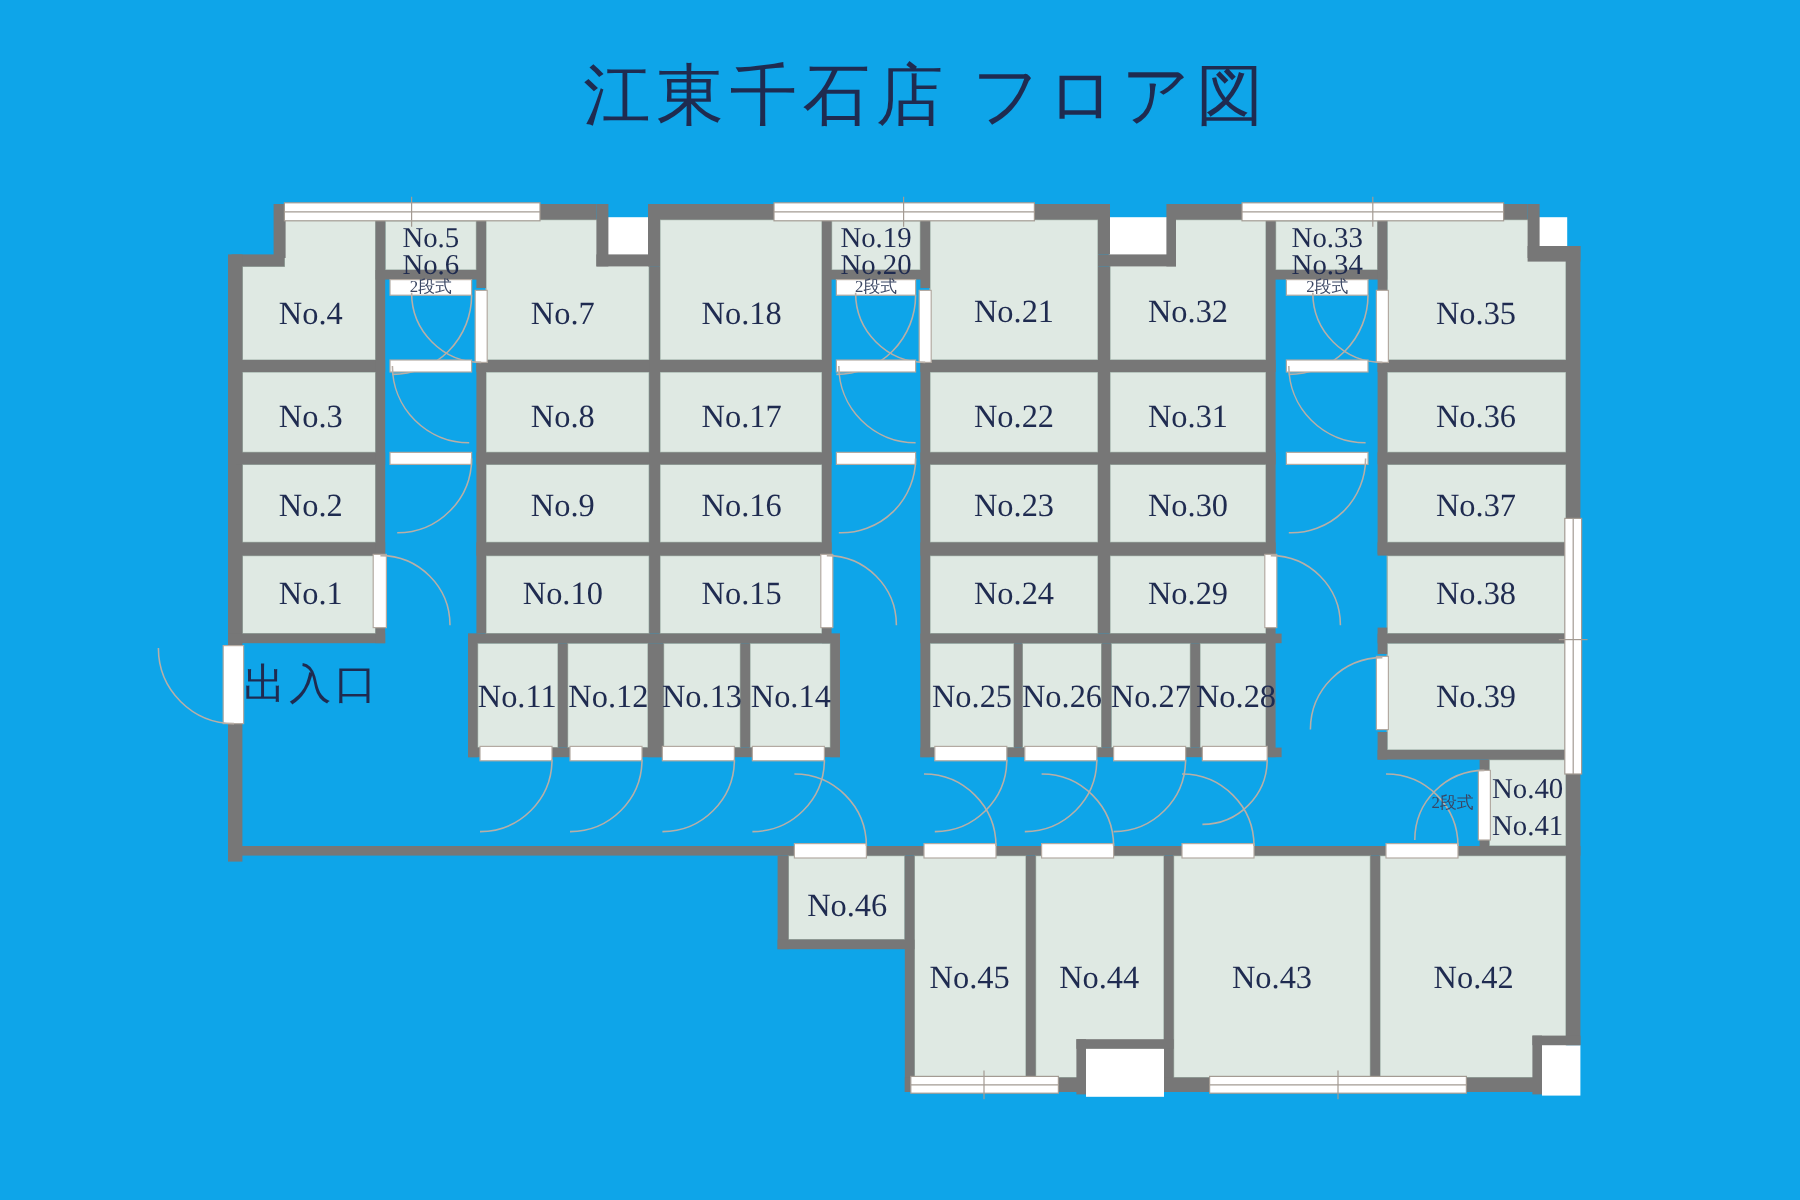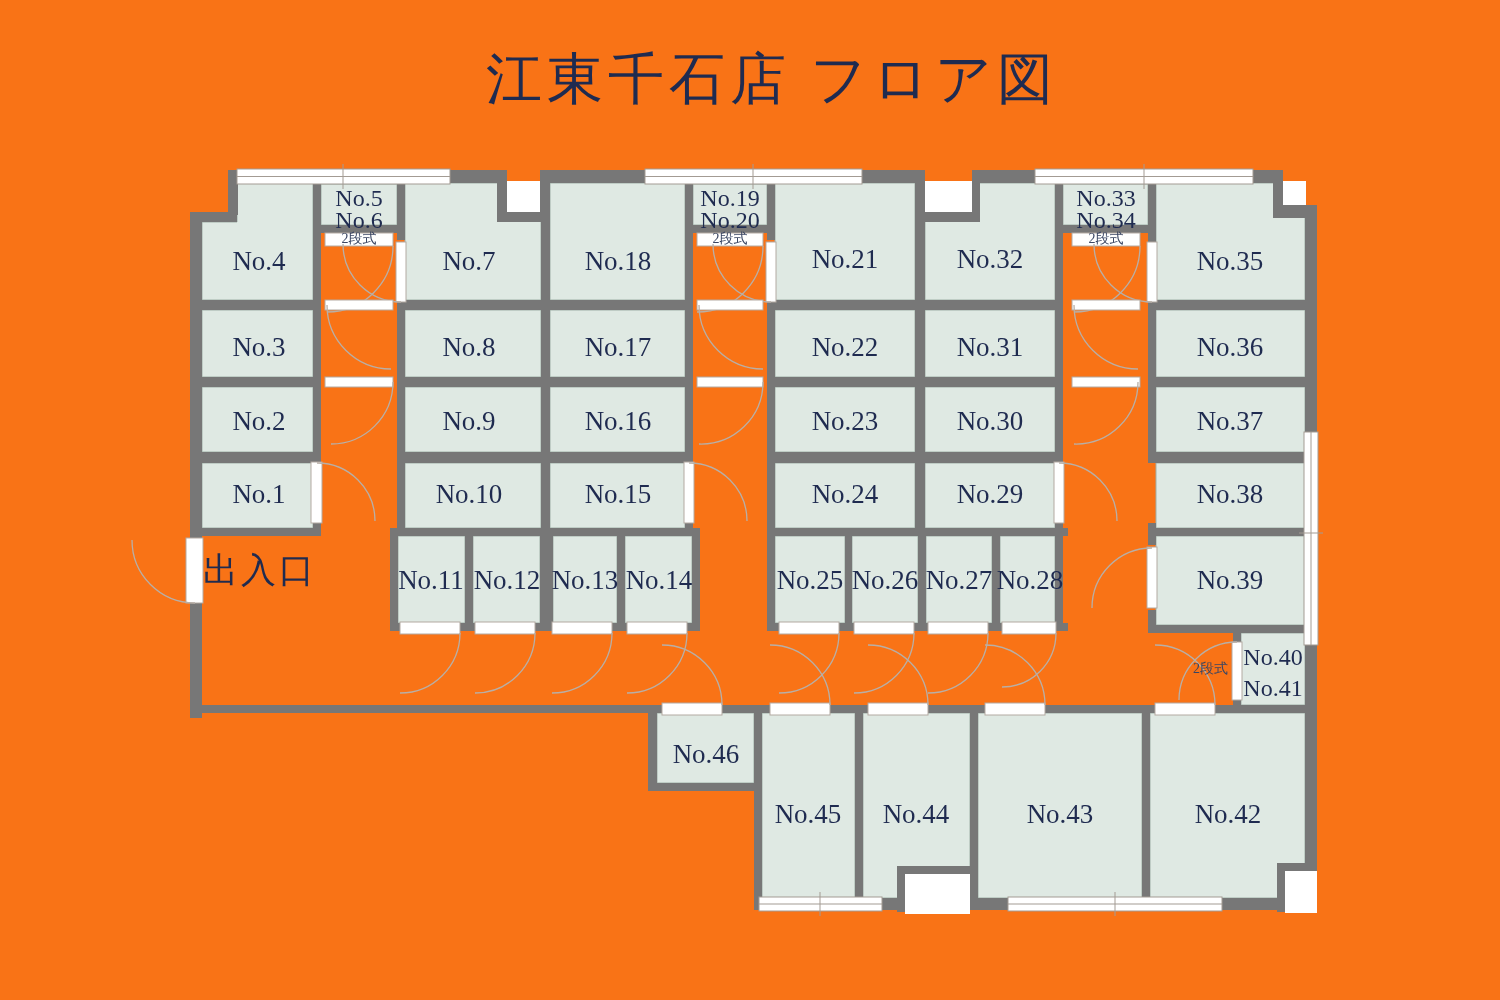--- a/index.html
+++ b/index.html
@@ -1,16 +1,16 @@
 <!DOCTYPE html>
 <html><head>
 <meta charset="utf-8">
 <style>
   html,body{margin:0;padding:0;background:#ffffff;}
-  .stage{position:relative;width:1500px;height:1000px;background:#f97316;overflow:hidden;}
+  .stage{position:relative;width:1500px;height:1000px;background:#0ea5e9;overflow:hidden;}
   svg{display:block;}
   text{font-family:"Liberation Serif","DejaVu Serif",serif;fill:#1f2b50;}
   .title-txt{font-size:56px;letter-spacing:5px;}
   .unit-txt{font-size:27px;}
   .small-txt{font-size:24px;}
   .tier-txt{font-size:14px;fill:#3a4663;}
   .ent-txt{font-size:35px;letter-spacing:3px;}
   .room{fill:#dfe9e3;stroke:#9fb0a7;stroke-width:1;}
   .wallfill{fill:#777777;}
   .leaf{fill:#ffffff;stroke:#b3aaa2;stroke-width:1;}

